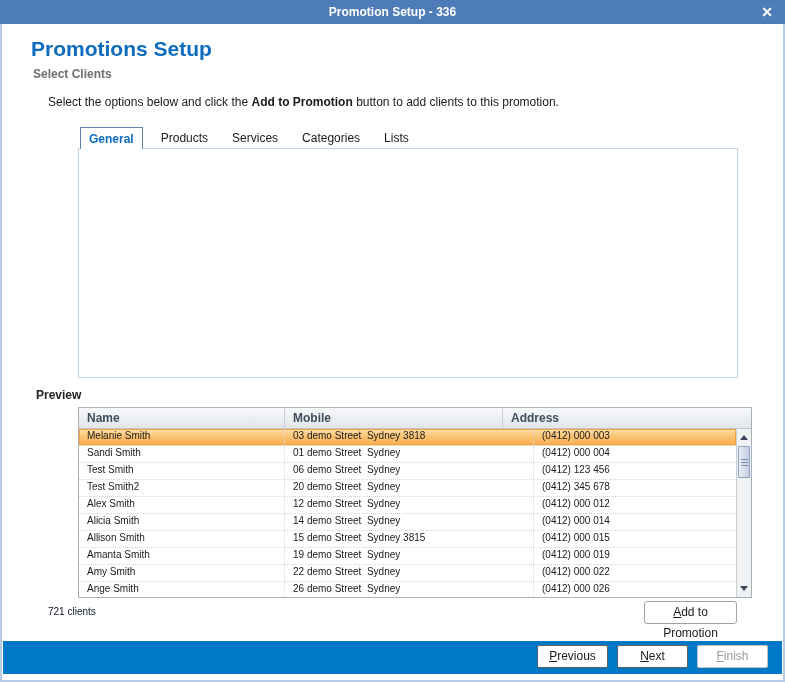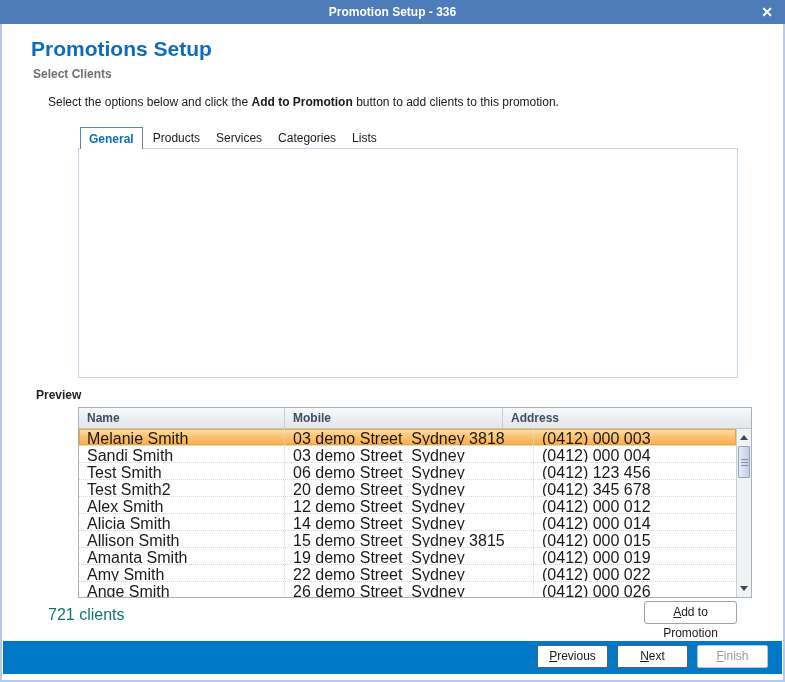--- a/index.html
+++ b/index.html
@@ -18,21 +18,21 @@
   .close-x {
     position:absolute; right:12px; top:3px; color:#ffffff; font-size:14px;
     font-weight:bold; cursor:pointer; line-height:18px;
   }
   
   .page-title { position:absolute; left:31px; top:37px; font-size:21px; font-weight:bold; color:#0d6cbe; }
   .page-subtitle { position:absolute; left:33px; top:67px; font-size:12px; font-weight:bold; color:#6f6f6f; }
   .instruction { position:absolute; left:48px; top:95px; font-size:12px; color:#1a1a1a; }
   .instruction b { font-weight:bold; }
   
-  .tabs { position:absolute; left:80px; top:127px; display:flex; z-index:3; font-size:12px; }
+  .tabs { position:absolute; left:80px; top:127px; display:flex; z-index:3; font-size:12px;gap:8px; }
   .tab { padding:4px 8px 3px 8px; color:#1a1a1a; cursor:pointer; }
   .tab.active {
     background:#ffffff; border:1px solid #5f86ae; border-bottom:none;
     color:#0d6cbe; font-weight:bold; height:22px; margin-right:2px;
   }
   
   .groupbox { position:absolute; left:78px; top:148px; width:660px; height:230px;
     border:1px solid #c3d5e8; background:#ffffff; z-index:1; }
   
   .cb { position:absolute; width:13px; height:13px; background:#fff; border:1px solid #9aa5b1; }
@@ -54,21 +54,21 @@
   .preview-label { position:absolute; left:36px; top:388px; font-size:12px; font-weight:bold; color:#222; }
   .table { position:absolute; left:78px; top:407px; width:674px; height:191px;
     border:1px solid #a8b0b8; background:#fff; overflow:hidden; }
   .thead { display:flex; height:21px; background:linear-gradient(#f7f8fa,#e2e6ea);
     border-bottom:1px solid #c3c7cc; }
   .hcell { font-size:12px; font-weight:bold; color:#3e4e5e; padding:3px 0 0 8px; }
   .hcell + .hcell { border-left:1px solid #c9cdd2; }
   .h-name { width:205px; } .h-addr { width:249px; } .h-mobile { flex:1; }
   .tbody { position:absolute; left:0; top:21px; right:15px; bottom:0; }
   .trow { display:flex; height:17px; border-bottom:1px dotted #d6d6d6; cursor:default; }
-  .cell { font-size:16px; color:#1a1a1a; padding:1px 0 0 8px; white-space:pre;
+  .cell { font-size:10px; color:#1a1a1a; padding:1px 0 0 8px; white-space:pre;
     overflow:hidden; }
   .c-name { width:205px; } .c-addr { width:249px; border-left:1px dotted #dcdcdc; }
   .c-mobile { flex:1; border-left:1px dotted #dcdcdc; }
   .trow.selected {
     background:linear-gradient(180deg,#fde2a9 0%, #fbc476 45%, #f9ae4e 100%);
     box-shadow: inset 0 0 0 1px #efa23f;
   }
   
   .vscroll { position:absolute; right:0; top:21px; bottom:0; width:15px;
     background:#f1f2f4; border-left:1px solid #c9cdd2; }
@@ -77,21 +77,21 @@
   .sc-up { top:2px; } .sc-down { bottom:2px; }
   .sc-up::after { content:''; border-left:4px solid transparent; border-right:4px solid transparent;
     border-bottom:5px solid #39475e; }
   .sc-down::after { content:''; border-left:4px solid transparent; border-right:4px solid transparent;
     border-top:5px solid #39475e; }
   .sc-thumb { position:absolute; left:1px; top:17px; width:12px; height:32px;
     background:linear-gradient(90deg,#e9edf5,#c3cee1); border:1px solid #8fa3c4; border-radius:1px;
     display:flex; flex-direction:column; align-items:center; justify-content:center; gap:2px; cursor:pointer; }
   .sc-thumb i { display:block; width:7px; height:1px; background:#7d90ae; }
   
-  .client-count { position:absolute; left:48px; top:606px; font-size:16px; color:#0f766e; }
+  .client-count { position:absolute; left:48px; top:606px; font-size:10px; color:#0f172a; }
   .btn { background:#ffffff; font-size:12px; color:#1a1a1a; text-align:center;
     cursor:pointer; font-family:"Liberation Sans", sans-serif; }
   .btn .key { display:block; line-height:21px; }
   .btn .key::first-letter { text-decoration:underline; }
   .add-btn { position:absolute; left:644px; top:601px; width:93px; height:23px;
     border:1px solid #9da3a9; border-radius:3px; }
   .footerbar { position:absolute; left:3px; right:3px; top:641px; height:33px; background:#0078c8; }
   .nav-btn { position:absolute; top:645px; width:71px; height:23px;
     border:1px solid #5f5f5f; border-radius:2px; z-index:2; }
   .btn-previous { left:537px; } .btn-next { left:617px; }
@@ -200,21 +200,21 @@
       <div class="hcell h-addr">Address</div>
     </div>
     <div class="tbody">
         <div class="trow selected">
           <span class="cell c-name">Melanie Smith</span>
           <span class="cell c-addr">03 demo Street  Sydney 3818</span>
           <span class="cell c-mobile">(0412) 000 003</span>
         </div>
         <div class="trow">
           <span class="cell c-name">Sandi Smith</span>
-          <span class="cell c-addr">03 demo Street  Sydney</span>
+          <span class="cell c-addr">01 demo Street  Sydney</span>
           <span class="cell c-mobile">(0412) 000 004</span>
         </div>
         <div class="trow">
           <span class="cell c-name">Test Smith</span>
           <span class="cell c-addr">06 demo Street  Sydney</span>
           <span class="cell c-mobile">(0412) 123 456</span>
         </div>
         <div class="trow">
           <span class="cell c-name">Test Smith2</span>
           <span class="cell c-addr">20 demo Street  Sydney</span>

